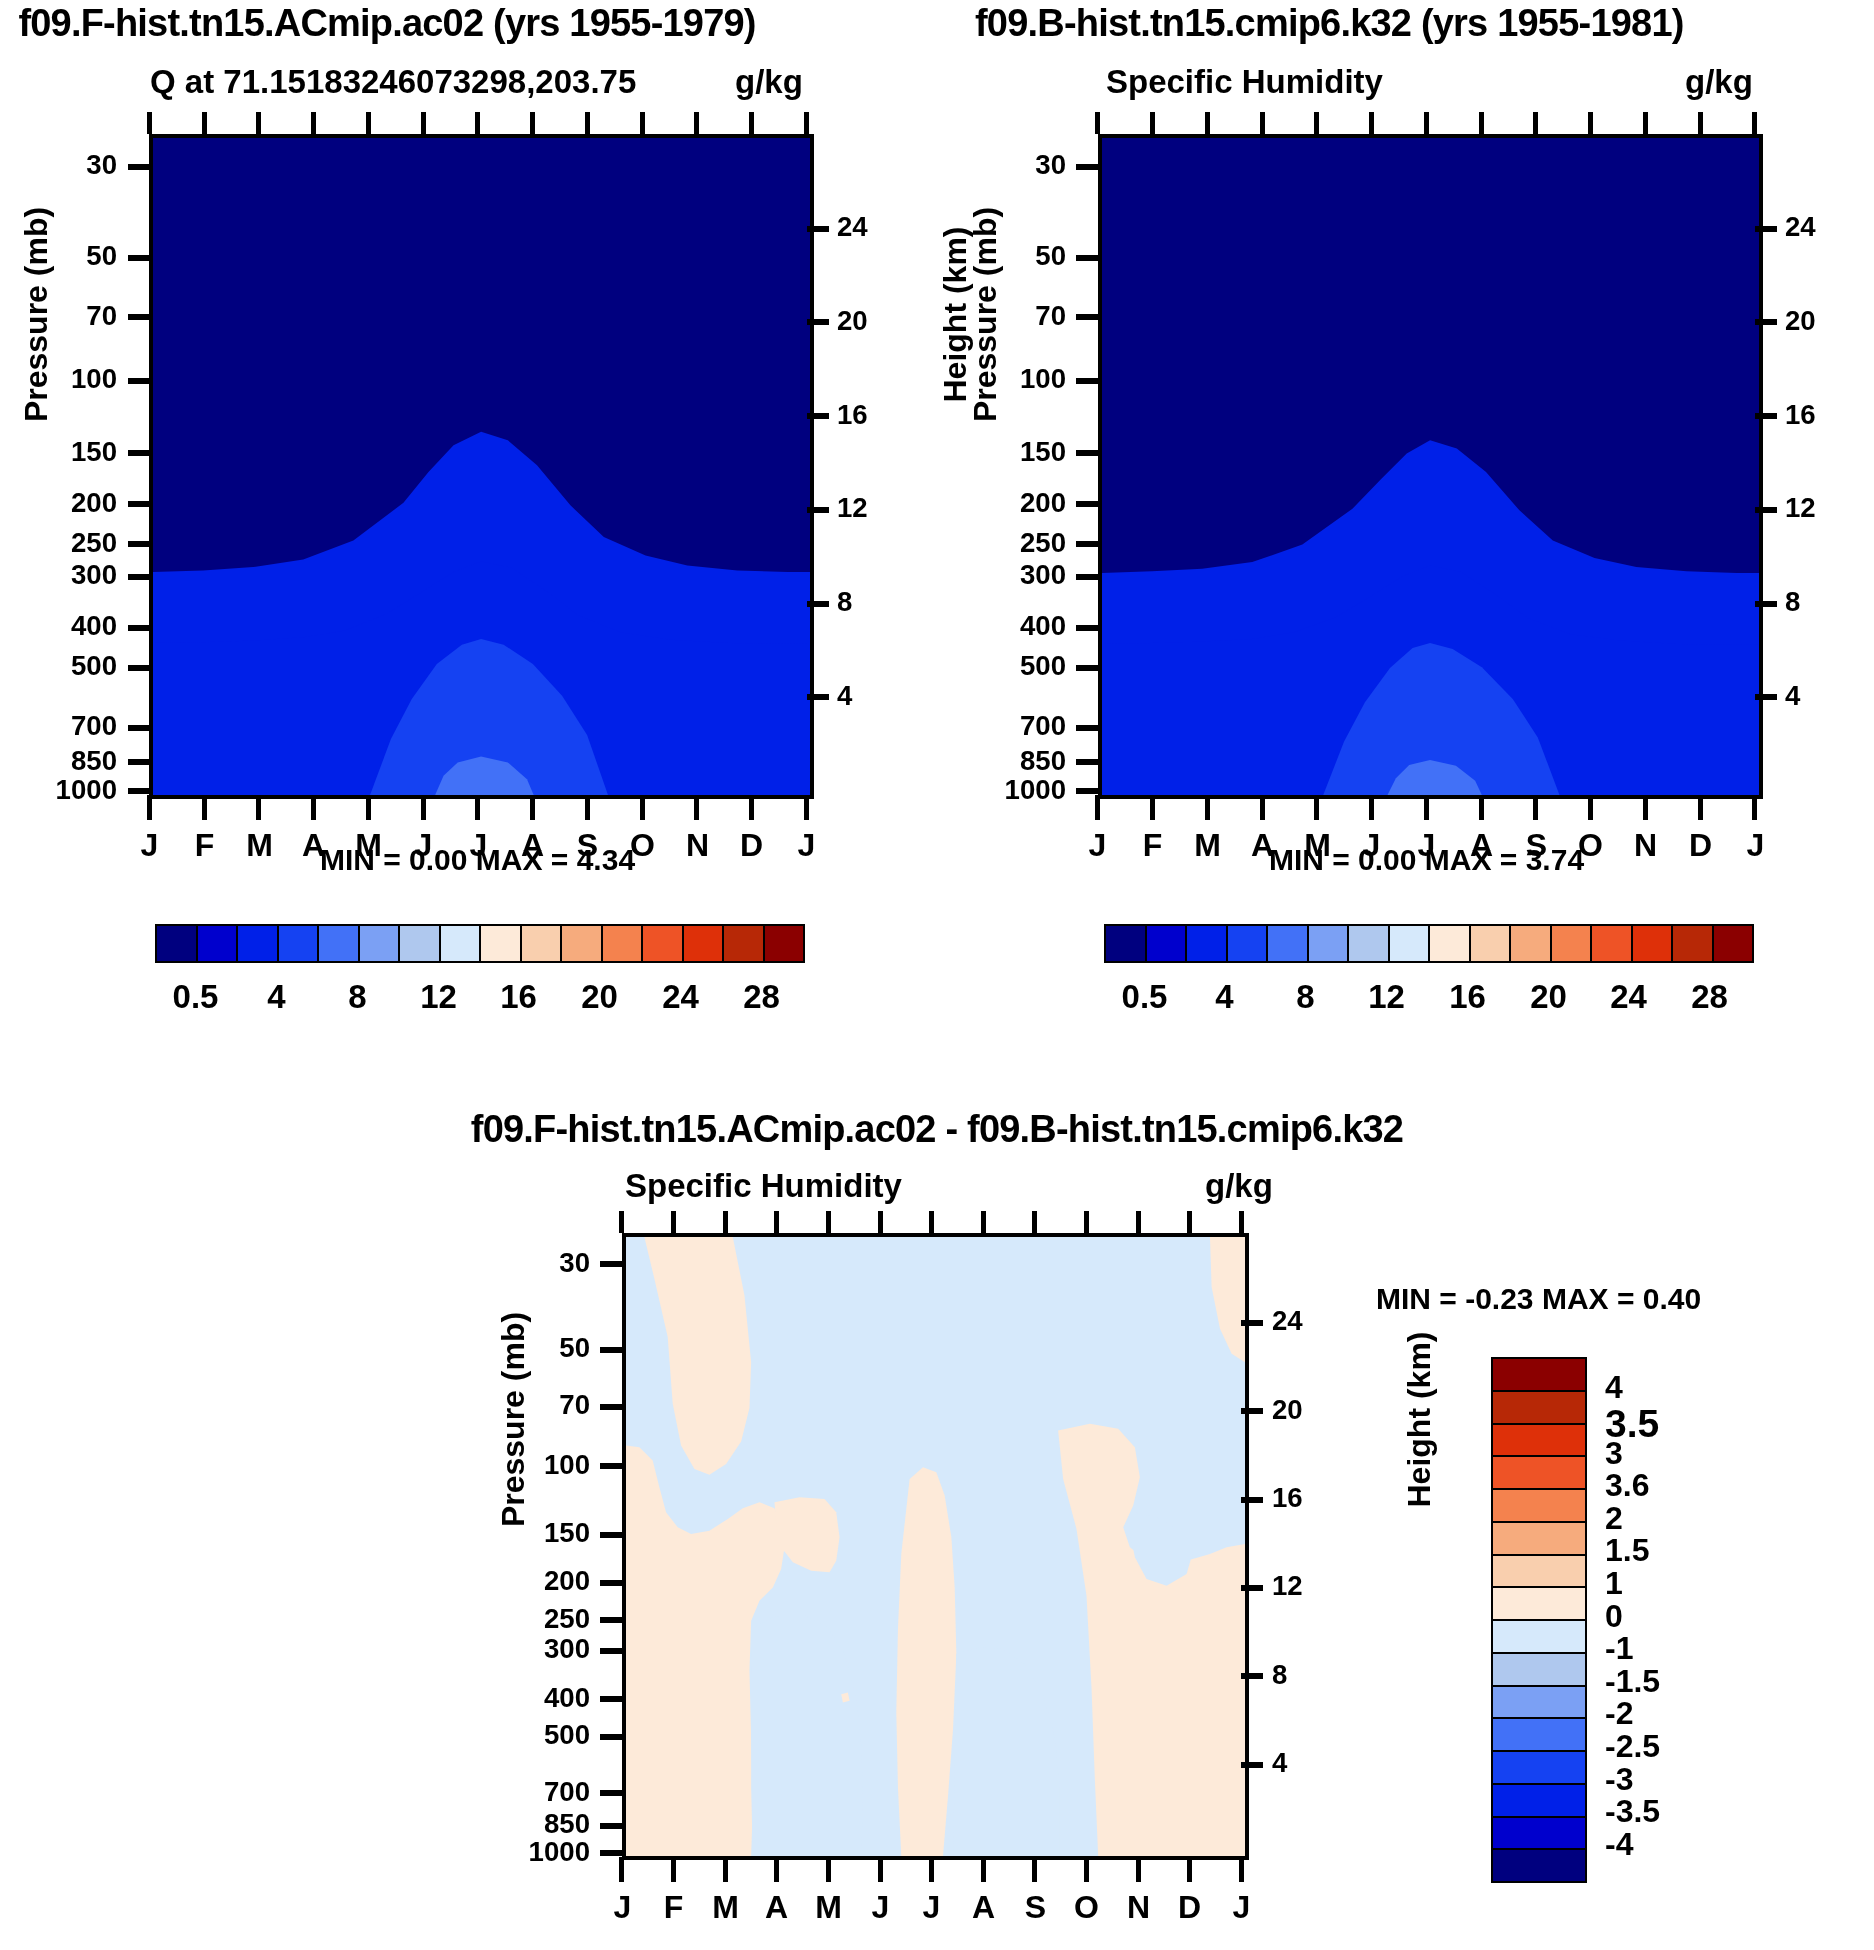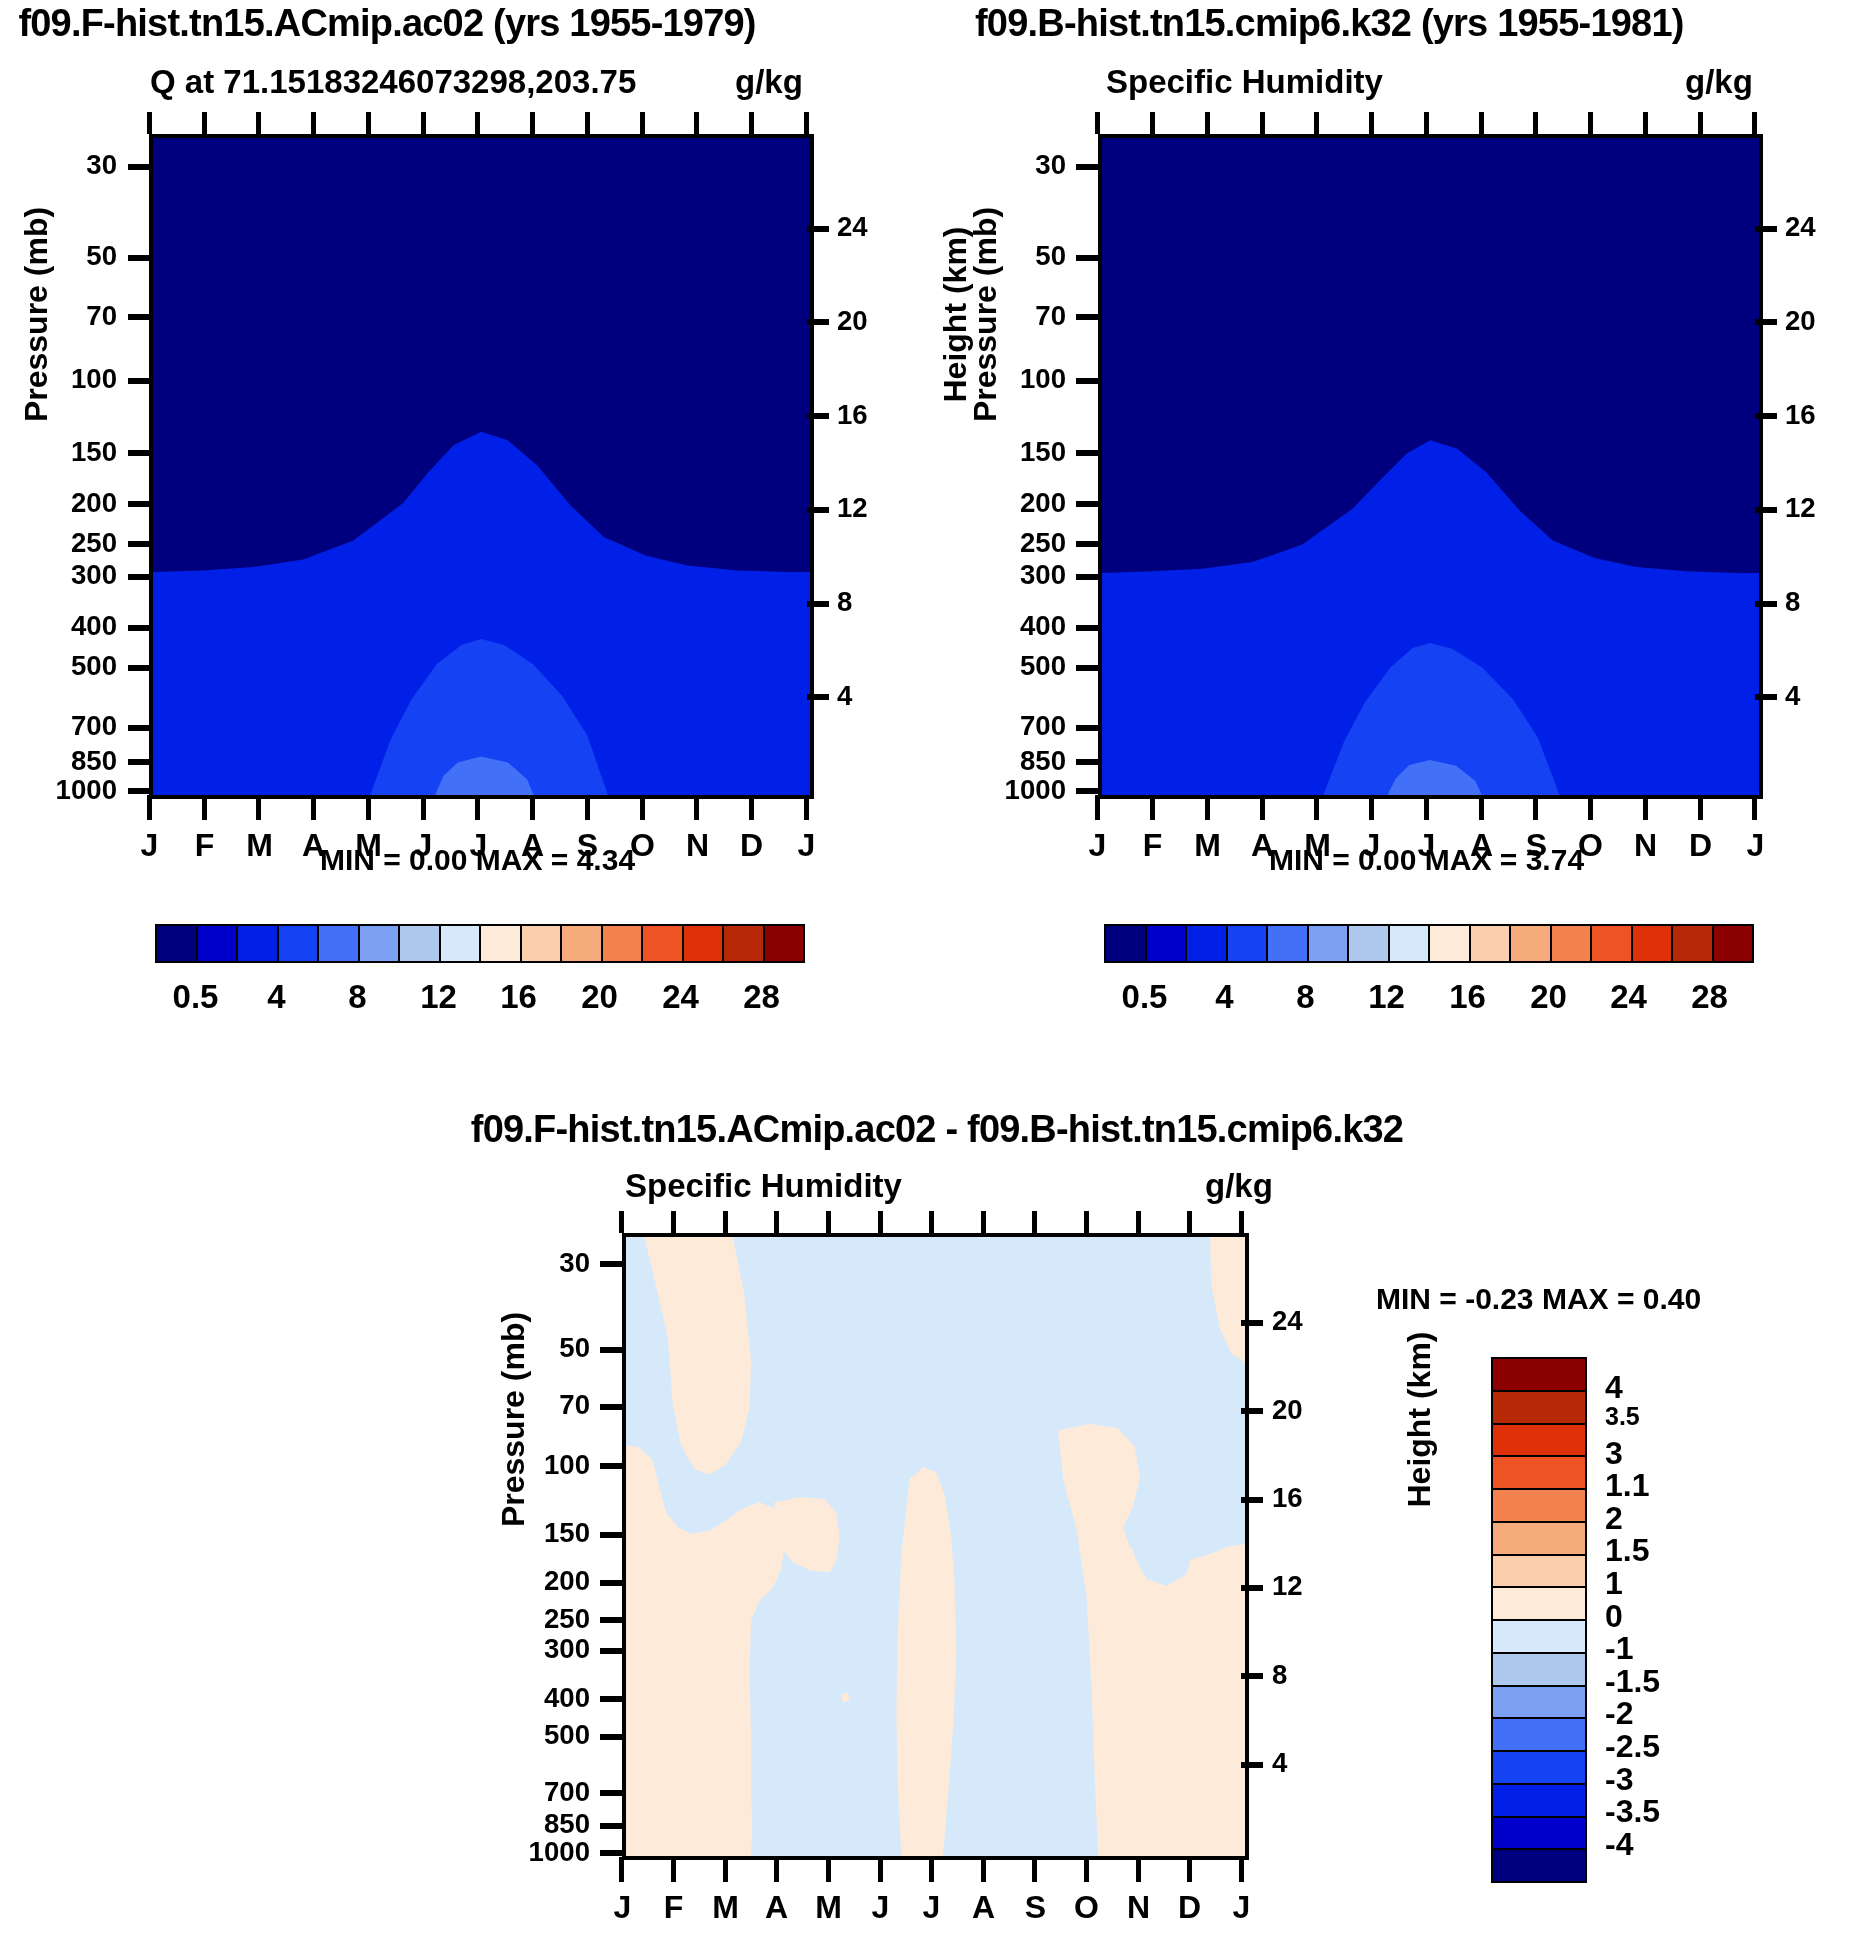--- a/index.html
+++ b/index.html
@@ -438,23 +438,23 @@
     <div class="cell" style="background:#afc8ee;"></div>
     <div class="cell" style="background:#7ba0f4;"></div>
     <div class="cell" style="background:#4271f7;"></div>
     <div class="cell" style="background:#1542f2;"></div>
     <div class="cell" style="background:#0020e8;"></div>
     <div class="cell" style="background:#0000cd;"></div>
     <div class="cell" style="background:#00007f;"></div>
   </div>
 <div id="cbDlab">
     <div class="axbig" style="position:absolute;left:1605px;top:1369px;width:142px;text-align:left;font-size:32px;">4</div>
-    <div class="axbig" style="position:absolute;left:1605px;top:1402px;width:142px;text-align:left;font-size:25px;">3.5</div>
+    <div class="axbig" style="position:absolute;left:1605px;top:1402px;width:142px;text-align:left;font-size:39px;">3.5</div>
     <div class="axbig" style="position:absolute;left:1605px;top:1435px;width:142px;text-align:left;font-size:32px;">3</div>
-    <div class="axbig" style="position:absolute;left:1605px;top:1467px;width:142px;text-align:left;font-size:32px;">1.1</div>
+    <div class="axbig" style="position:absolute;left:1605px;top:1467px;width:142px;text-align:left;font-size:32px;">3.6</div>
     <div class="axbig" style="position:absolute;left:1605px;top:1500px;width:142px;text-align:left;font-size:32px;">2</div>
     <div class="axbig" style="position:absolute;left:1605px;top:1532px;width:142px;text-align:left;font-size:32px;">1.5</div>
     <div class="axbig" style="position:absolute;left:1605px;top:1565px;width:142px;text-align:left;font-size:32px;">1</div>
     <div class="axbig" style="position:absolute;left:1605px;top:1598px;width:142px;text-align:left;font-size:32px;">0</div>
     <div class="axbig" style="position:absolute;left:1605px;top:1630px;width:142px;text-align:left;font-size:32px;">-1</div>
     <div class="axbig" style="position:absolute;left:1605px;top:1663px;width:142px;text-align:left;font-size:32px;">-1.5</div>
     <div class="axbig" style="position:absolute;left:1605px;top:1695px;width:142px;text-align:left;font-size:32px;">-2</div>
     <div class="axbig" style="position:absolute;left:1605px;top:1728px;width:142px;text-align:left;font-size:32px;">-2.5</div>
     <div class="axbig" style="position:absolute;left:1605px;top:1761px;width:142px;text-align:left;font-size:32px;">-3</div>
     <div class="axbig" style="position:absolute;left:1605px;top:1793px;width:142px;text-align:left;font-size:32px;">-3.5</div>

